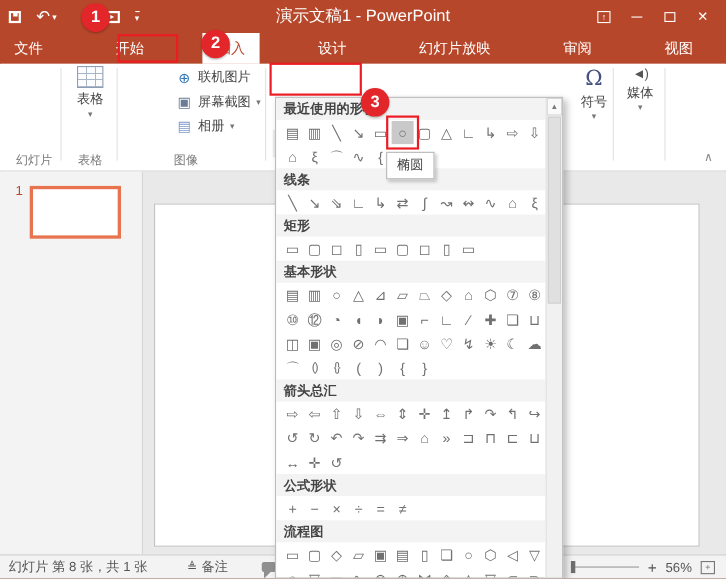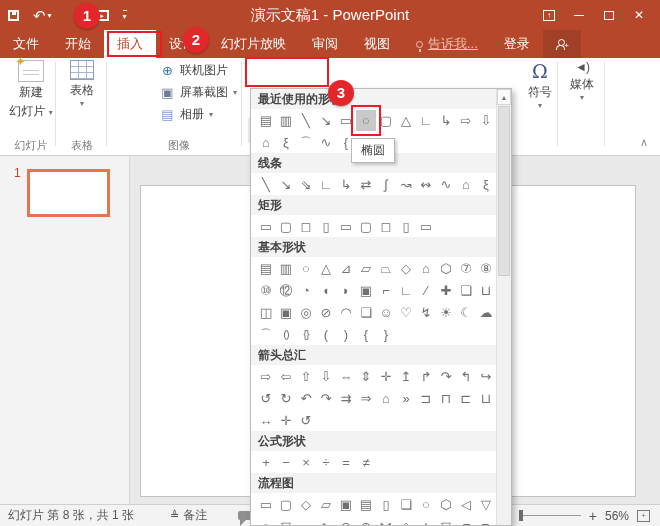--- a/index.html
+++ b/index.html
@@ -19,21 +19,21 @@
   .tiny-caret { font-size:8px; margin-left:2px; }
   .icon-slideshow { width:13px; height:11px; border:2px solid #fff; font-size:7px; line-height:8px; text-align:center; }
   .icon-qat-more { border-top:1px solid #fff; font-size:8px; padding-top:1px; }
   .win-title { position:absolute; left:0; top:0; width:100%; height:30px; line-height:30px; text-align:center; font-size:15px; color:#fff; }
   .win-controls { position:absolute; right:6px; top:0; height:30px; display:flex; }
   .win-btn { width:30px; height:30px; display:flex; align-items:center; justify-content:center; color:#fff; font-size:12px; }
   .icon-ribbon-display { width:12px; height:11px; border:1px solid #fff; font-size:8px; line-height:9px; text-align:center; }
   .icon-minimize { width:10px; height:1px; background:#fff; }
   .icon-maximize { width:10px; height:9px; border:1px solid #fff; }
   
-  .tabrow { position:absolute; left:0; top:30px; width:660px; height:28px; background:#b7472a; display:flex; align-items:stretch; }
+  .tabrow { position:absolute; left:0; top:30px; width:660px; height:28px; background:#b7472a; display:flex; align-items:stretch;gap:40px; }
   .tab { padding:0 13px; display:flex; align-items:center; color:#fff; font-size:13px; cursor:default; white-space:nowrap; }
   .tab.sel { background:#fff; color:#b7472a; }
   .tab.tellme { color:#f0c0b2; gap:5px;text-decoration:underline; }
   .tab.share { background:#a23f27; gap:5px; }
   .bulb { width:7px; height:7px; border:1px solid #f0c0b2; border-radius:50%; position:relative; }
   .bulb::after { content:""; position:absolute; left:2px; top:7px; width:2px; height:3px; background:#f0c0b2; }
   .person { width:12px; height:11px; position:relative; }
   .person::before { content:""; position:absolute; left:2px; top:0; width:5px; height:5px; border:1px solid #fff; border-radius:50%; }
   .person::after { content:"+"; position:absolute; right:-1px; top:2px; font-size:8px; color:#fff; }
   .person i { position:absolute; left:0; top:6px; width:9px; height:5px; border:1px solid #fff; border-bottom:none; border-radius:5px 5px 0 0; }
@@ -172,35 +172,30 @@
       </div>
     </div>
 
   <div class="ribbon">
     <div class="rb-divider" style="left:55px"></div>
     <div class="rb-divider" style="left:106px"></div>
     <div class="rb-divider" style="left:241px"></div>
     <div class="rb-divider" style="left:557px"></div>
     <div class="rb-divider" style="left:604px"></div>
 
-    <div class="big-btn" style="left:8px; width:46px">
-      <span class="icon-new-slide"></span>
-      <span>新建</span>
-      <span><span>幻灯片</span> <span class="caret">▾</span></span>
-    </div>
     <div class="grp-caption" style="left:8px; width:46px">幻灯片</div>
 
     <div class="big-btn" style="left:60px; width:44px">
       <span class="icon-table"></span>
       <span>表格</span>
       <span class="caret">▾</span>
     </div>
     <div class="grp-caption" style="left:60px; width:44px">表格</div>
 
-    <div class="grp-caption" style="left:144px; width:70px">图像</div>
+    <div class="grp-caption" style="left:134px; width:70px">图像</div>
 
     <div class="small-col">
       <span class="small-item">
           <span class="sm-ic" style="color:#2e75b6">⊕</span>
           <span>联机图片</span>
         </span>
       <span class="small-item">
           <span class="sm-ic" style="color:#6b7d96">▣</span>
           <span>屏幕截图</span>
           <span class="caret" style="font-size:8px;color:#777">▾</span>

